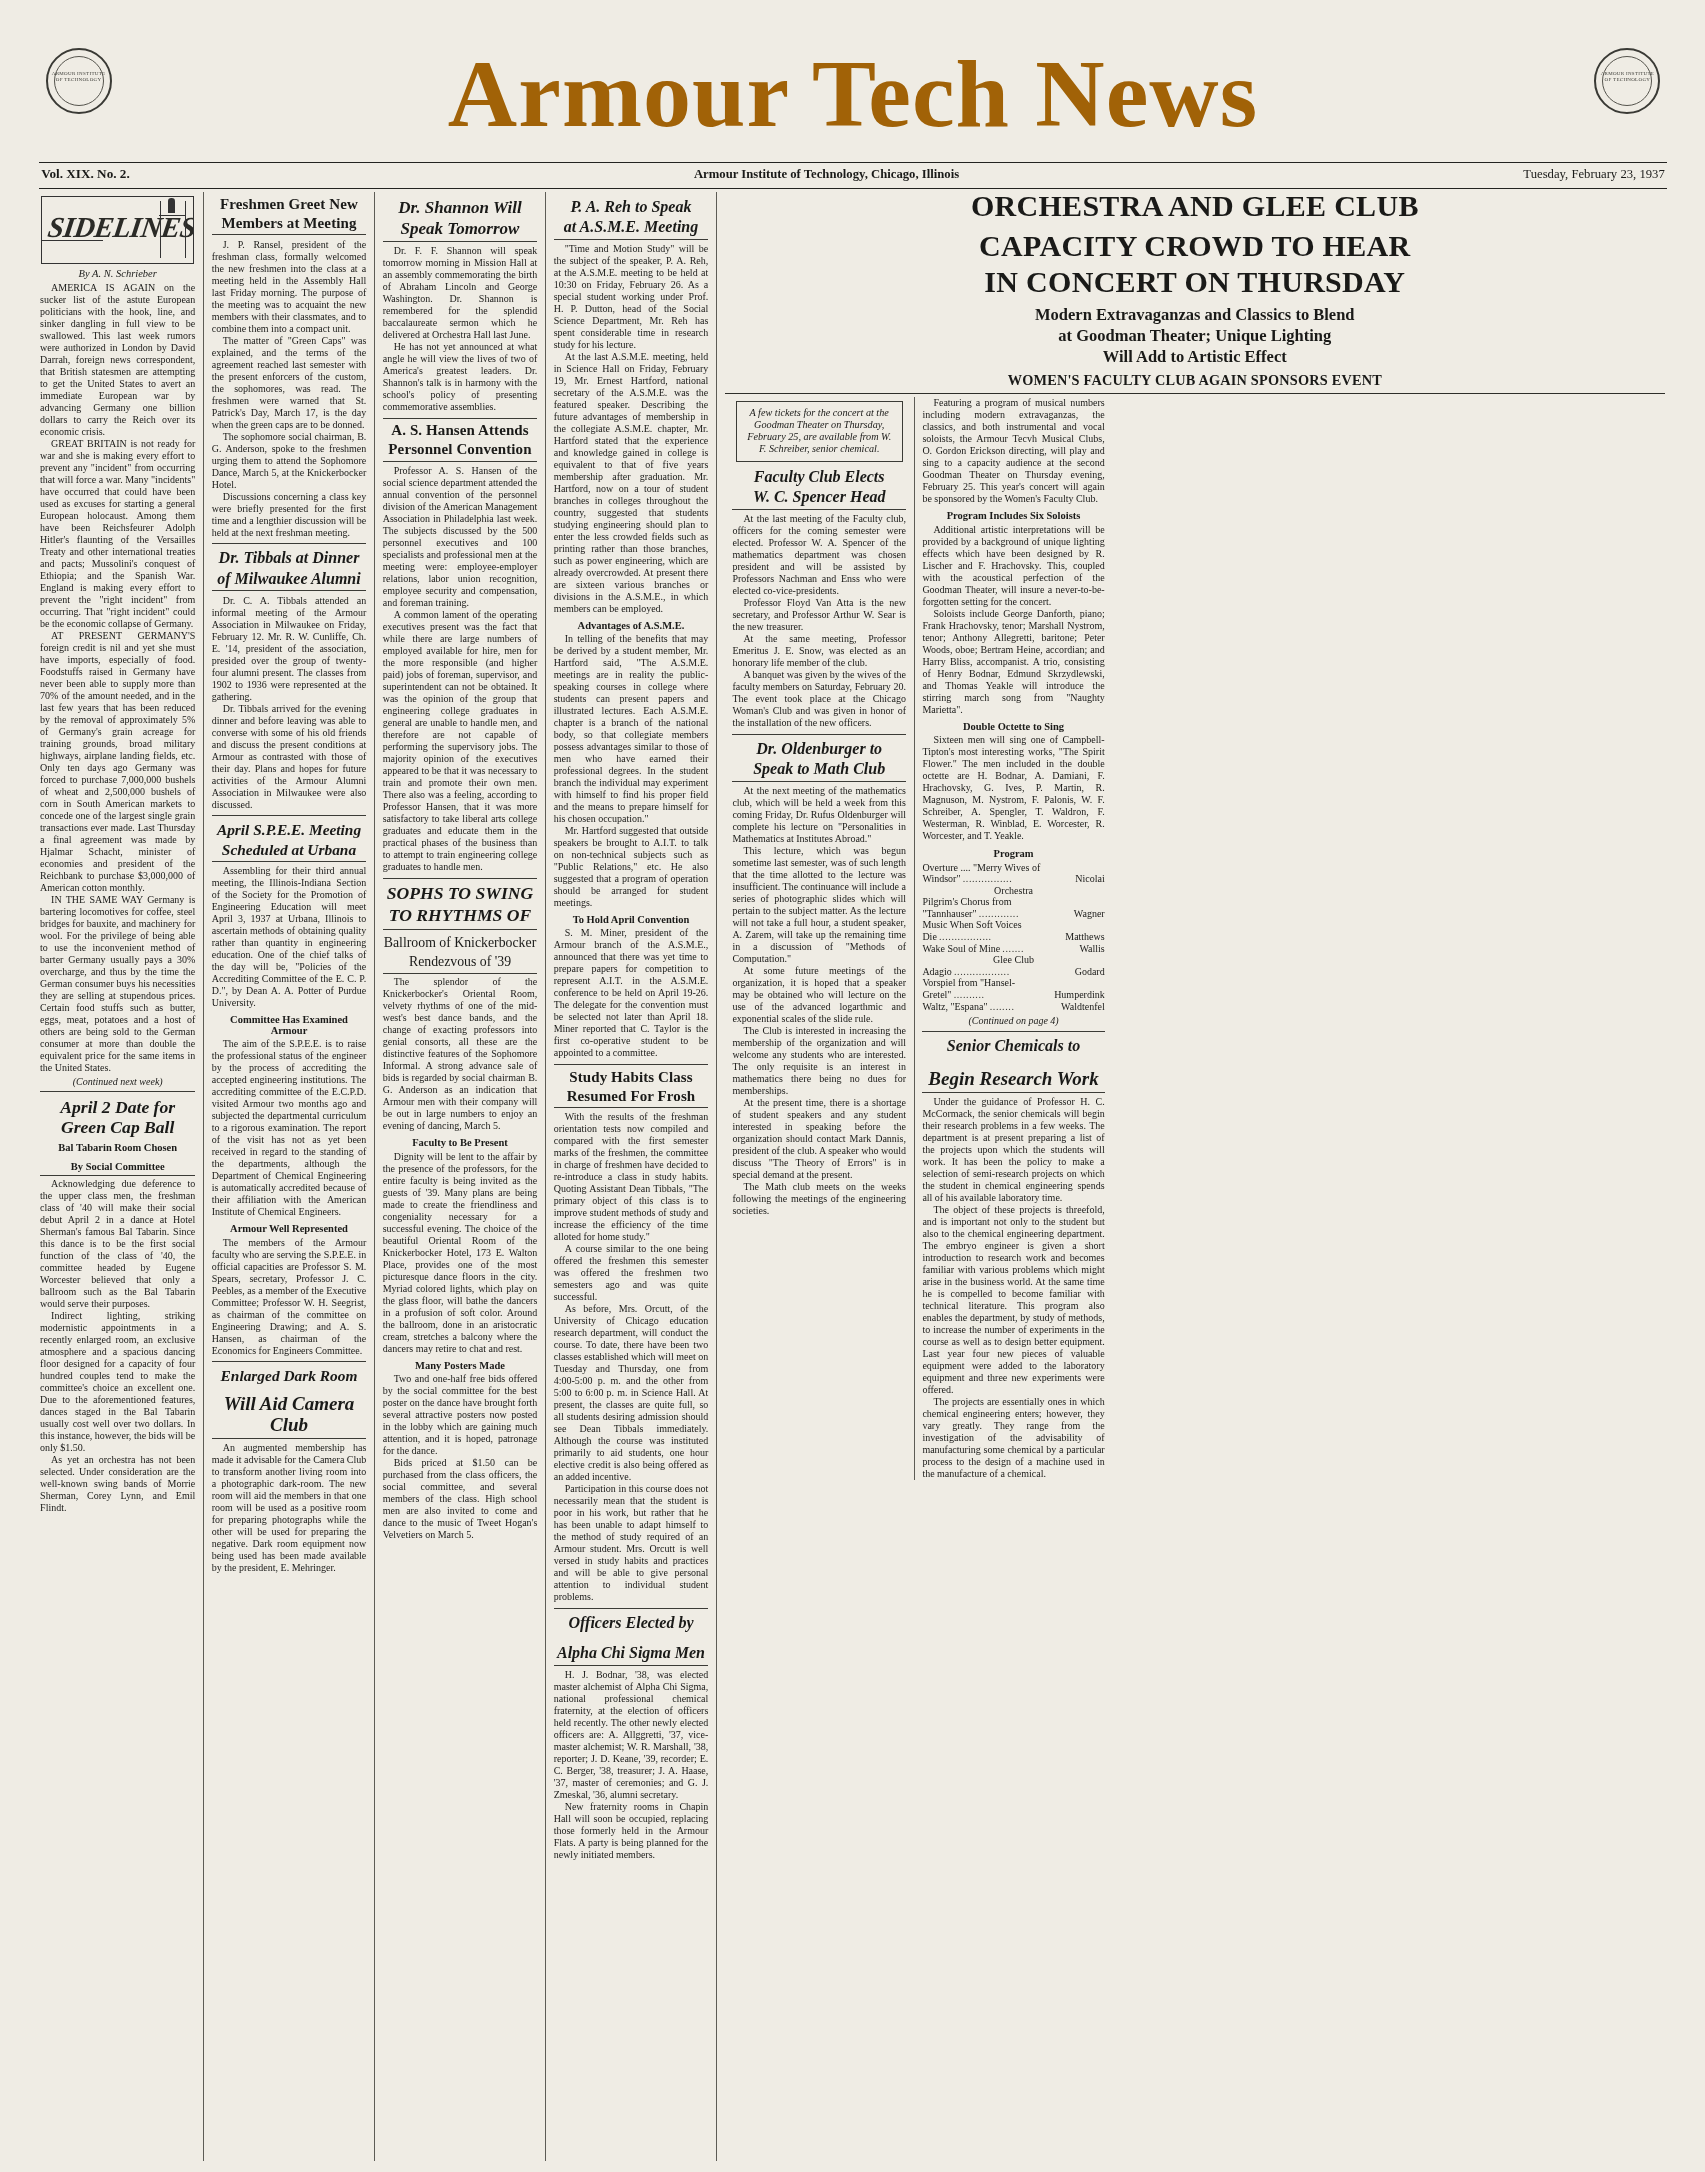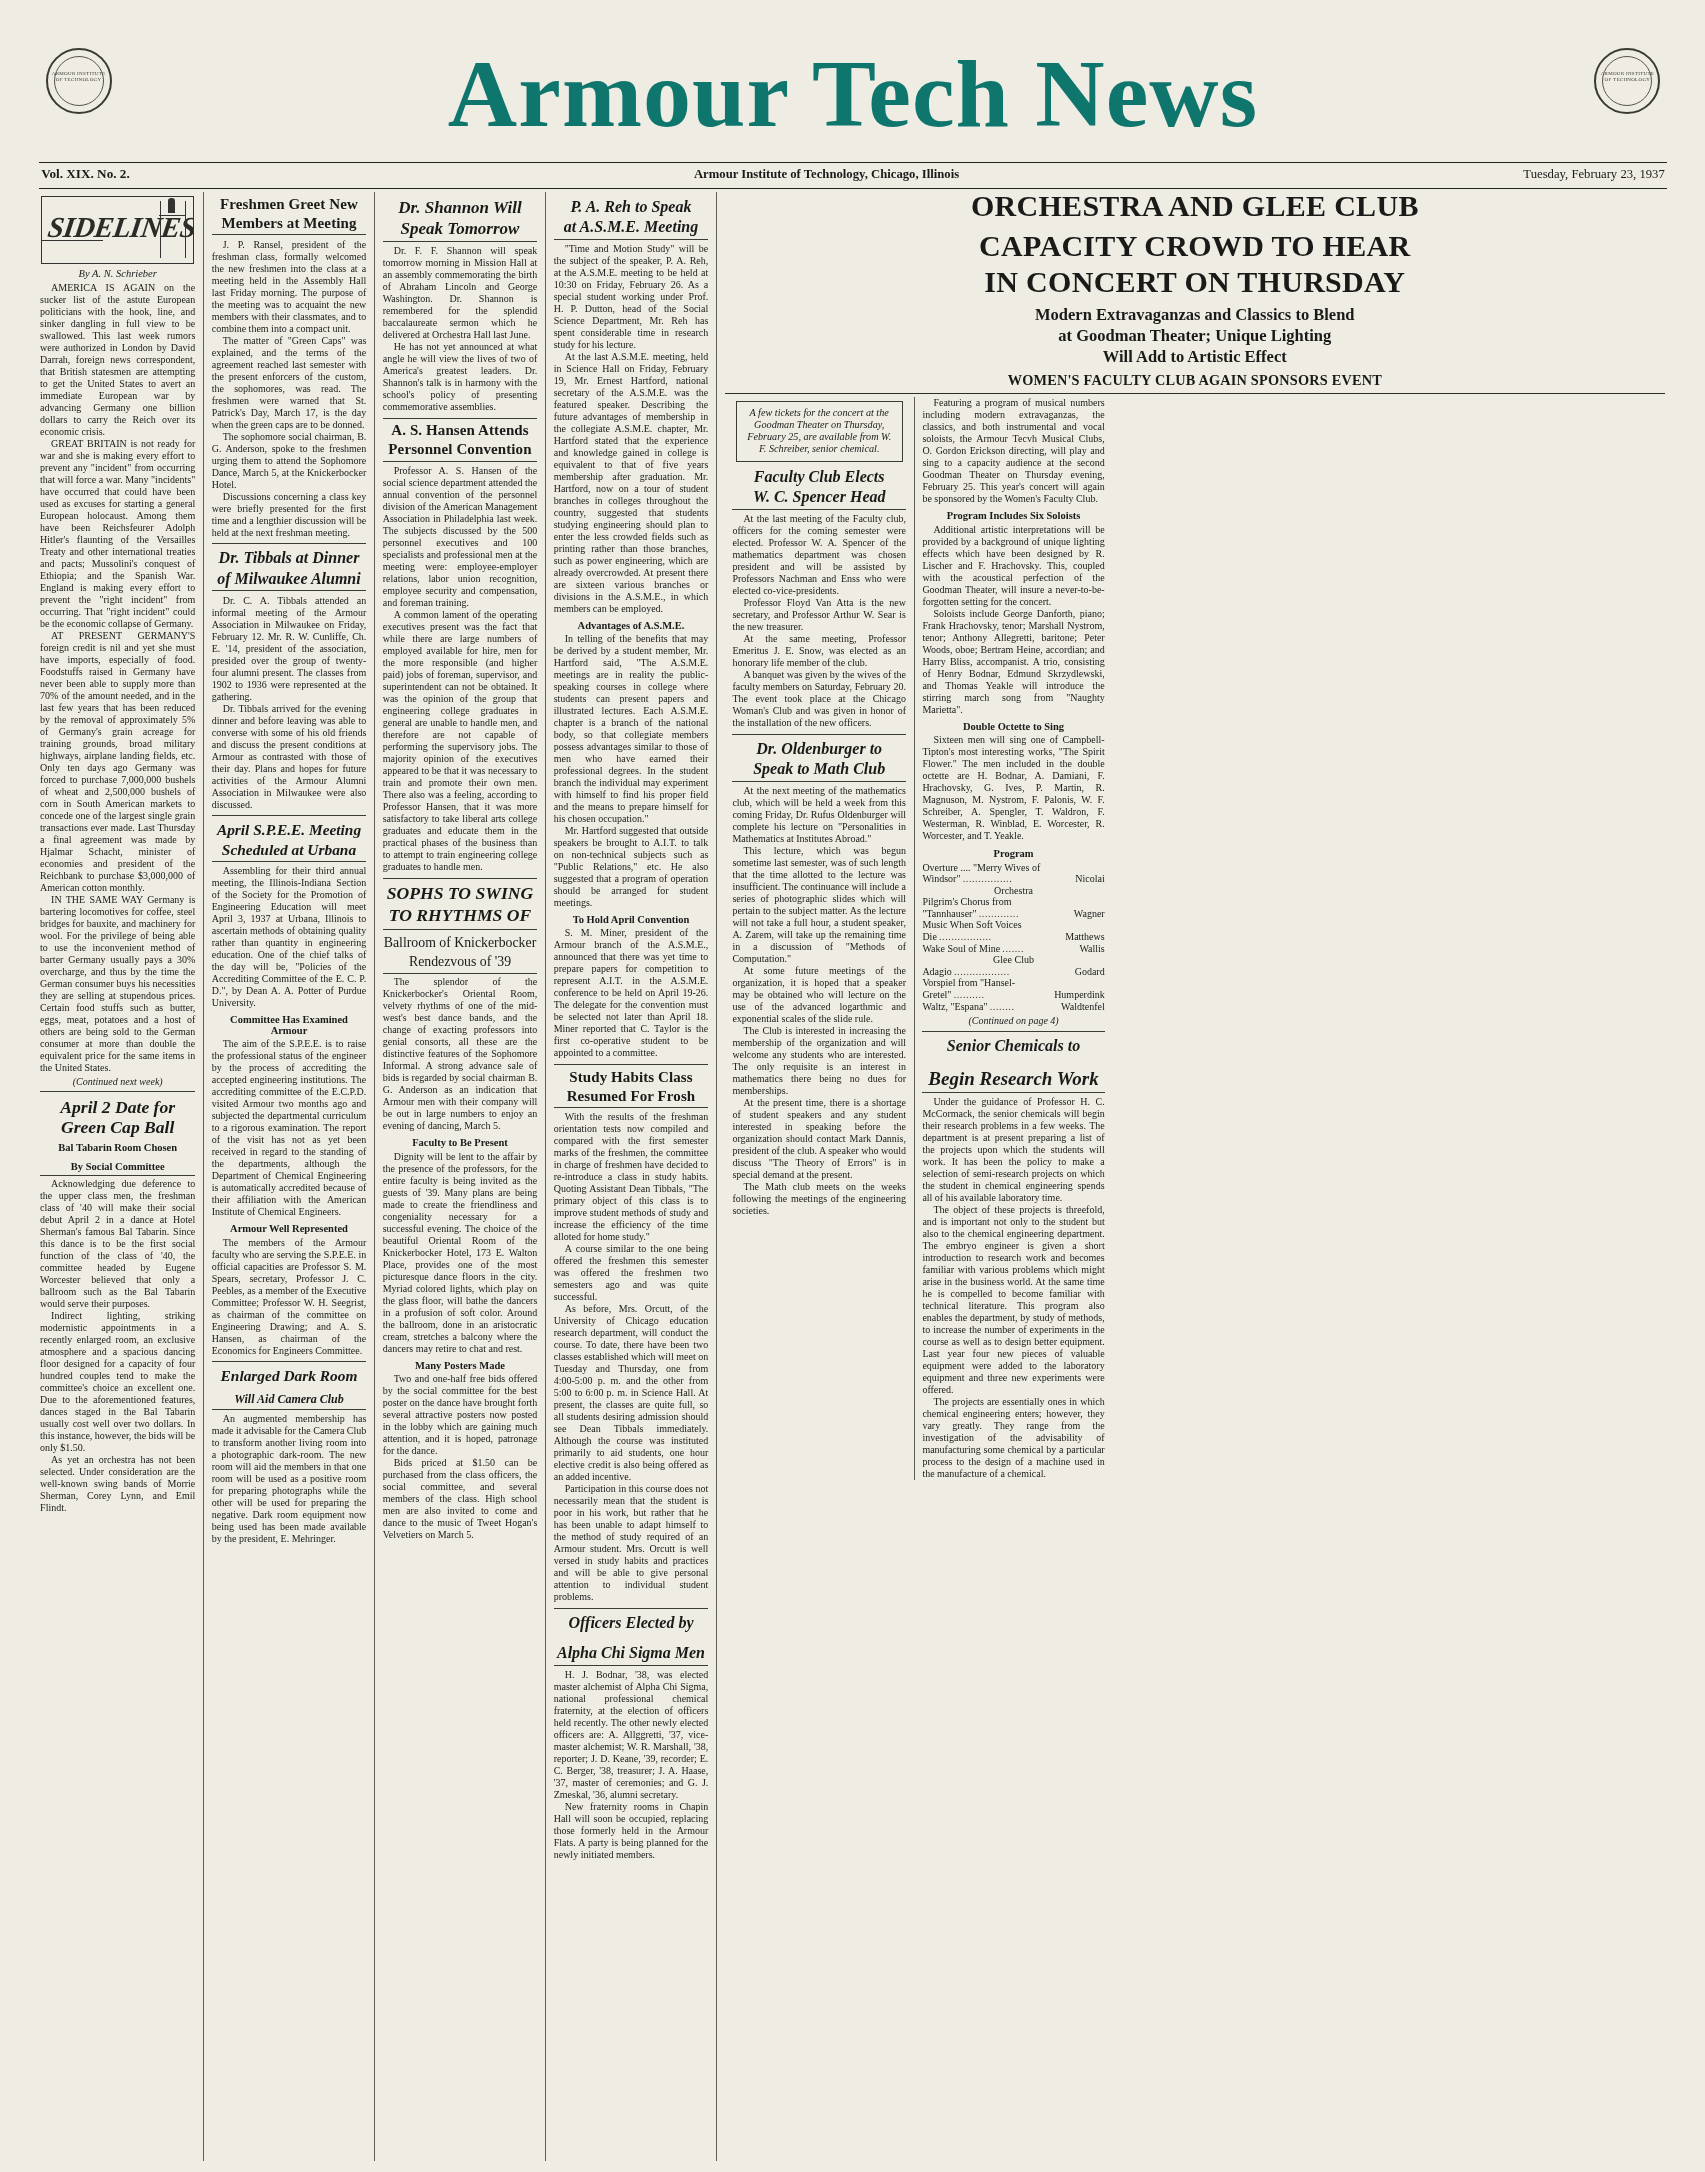--- a/index.html
+++ b/index.html
@@ -23,21 +23,21 @@
     position: relative;
     height: 127px;
   }
   .masthead-title {
     text-align: center;
     font-family: "Liberation Serif", serif;
     font-size: 96px;
     font-weight: bold;
     letter-spacing: 1.1px;
     line-height: 110px;
-    color: #0f766e;
+    color: #a16207;
     margin: 0;
     padding-top: 5.5px;
   }
   .seal {
     position: absolute;
     top: 15.4px;
     width: 66px;
     height: 66px;
     border-radius: 50%;
     border: 2.2px solid #3a3a35;
@@ -317,21 +317,21 @@
       <div class="hl-ital hr-after" style="font-size:15.4px;margin-top:0">Scheduled at Urbana</div>
       <p class="body">Assembling for their third annual meeting, the Illinois-Indiana Section of the Society for the Promotion of Engineering Education will meet April 3, 1937 at Urbana, Illinois to ascertain methods of obtaining quality rather than quantity in engineering education. One of the chief talks of the day will be, "Policies of the Accrediting Committee of the E. C. P. D.", by Dean A. A. Potter of Purdue University.</p>
       <div class="subhead">Committee Has Examined Armour</div>
       <p class="body">The aim of the S.P.E.E. is to raise the professional status of the engineer by the process of accrediting the accepted engineering institutions. The accrediting committee of the E.C.P.D. visited Armour two months ago and subjected the departmental curriculum to a rigorous examination. The report of the visit has not as yet been received in regard to the standing of the departments, although the Department of Chemical Engineering is automatically accredited because of their affiliation with the American Institute of Chemical Engineers.</p>
       <div class="subhead">Armour Well Represented</div>
       <p class="body">The members of the Armour faculty who are serving the S.P.E.E. in official capacities are Professor S. M. Spears, secretary, Professor J. C. Peebles, as a member of the Executive Committee; Professor W. H. Seegrist, as chairman of the committee on Engineering Drawing; and A. S. Hansen, as chairman of the Economics for Engineers Committee.</p>
 
       <div class="rule-col"></div>
 
       <div class="hl-ital" style="font-size:15.4px">Enlarged Dark Room</div>
-      <div class="hl-ital hr-after" style="font-size:12px;margin-top:8px">Will Aid Camera Club</div>
+      <div class="hl-ital hr-after" style="font-size:19px;margin-top:8px">Will Aid Camera Club</div>
       <p class="body">An augmented membership has made it advisable for the Camera Club to transform another living room into a photographic dark-room. The new room will aid the members in that one room will be used as a positive room for preparing photographs while the other will be used for preparing the negative. Dark room equipment now being used has been made available by the president, E. Mehringer.</p>
     </div>
 
     <div class="col c3">
       <div class="hl-ital" style="font-size:17px">Dr. Shannon Will</div>
       <div class="hl-ital hr-after" style="font-size:17px;margin-top:0">Speak Tomorrow</div>
       <p class="body">Dr. F. F. Shannon will speak tomorrow morning in Mission Hall at an assembly commemorating the birth of Abraham Lincoln and George Washington. Dr. Shannon is remembered for the splendid baccalaureate sermon which he delivered at Orchestra Hall last June.</p>
       <p class="body">He has not yet announced at what angle he will view the lives of two of America's greatest leaders. Dr. Shannon's talk is in harmony with the school's policy of presenting commemorative assemblies.</p>
 
       <div class="rule-col"></div>

